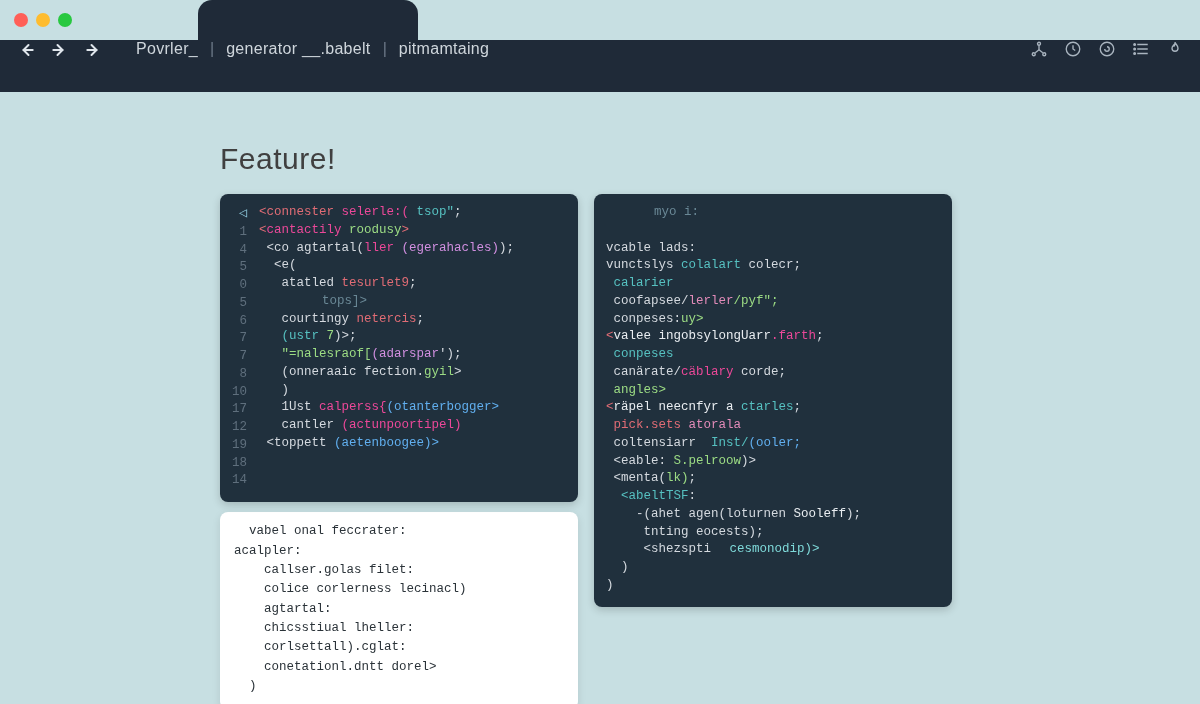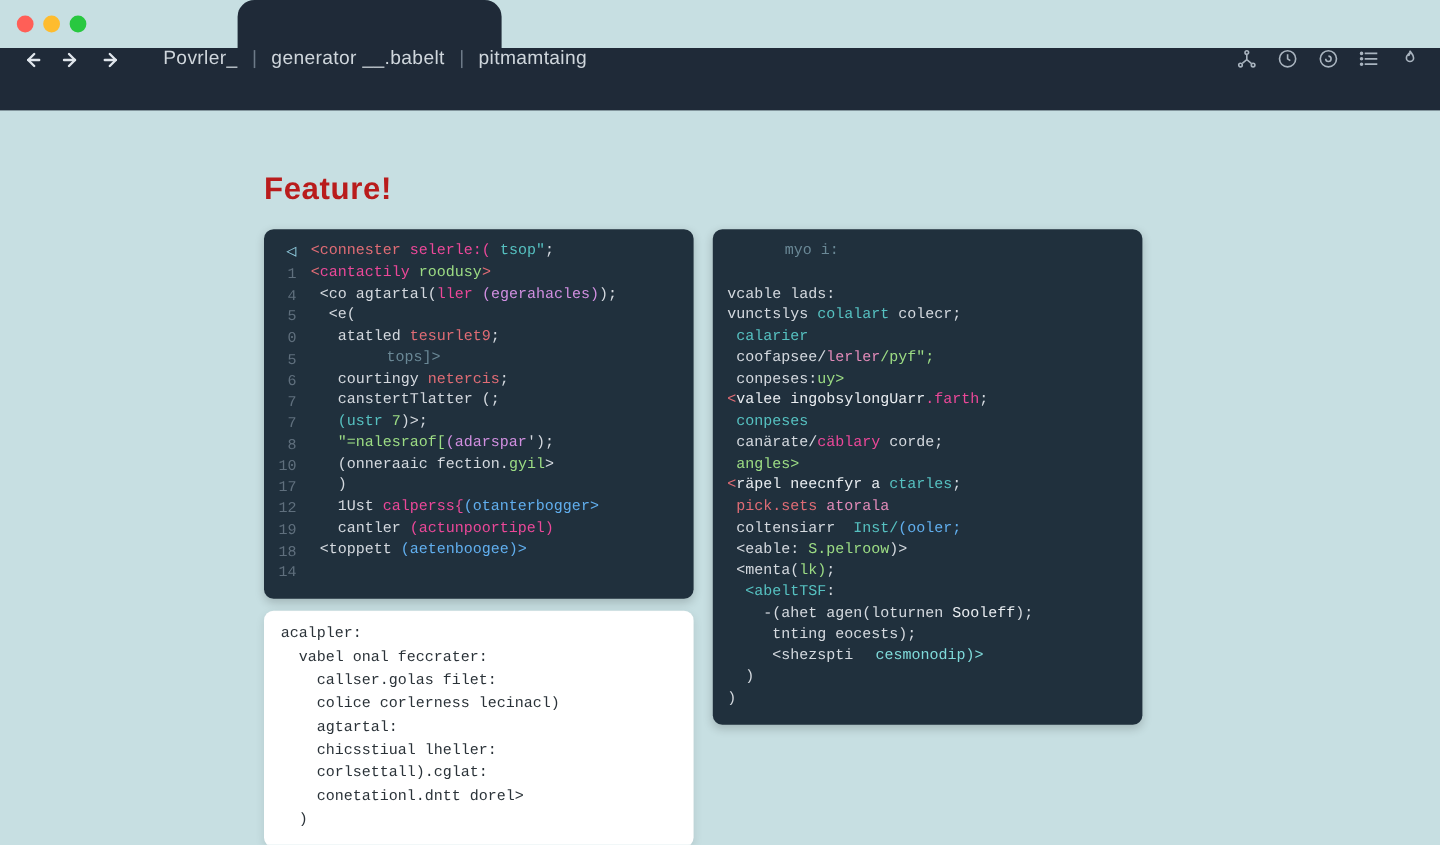--- a/index.html
+++ b/index.html
@@ -69,23 +69,23 @@
   .toolbar-right .ticon { width: 18px; height: 18px; cursor: pointer; }
 
   
   .content {
     padding: 50px 0 0 220px;
     display: flex;
     flex-direction: column;
     gap: 14px;
   }
   .page-title {
-    color: #b91c1c;
-    font-size: 26px;
-    font-weight: 700;
+    color: #404040;
+    font-size: 30px;
+    font-weight: 400;
     margin-bottom: 4px;
     letter-spacing: 0.5px;
   }
 
   .panels {
     display: flex;
     gap: 16px;
     align-items: flex-start;
   }
 
@@ -255,34 +255,33 @@
             <span class="ln">14</span>
           </div>
         <div class="codelines">
             <span class="line"><span class="tk-tag">&lt;</span><span class="tk-tag">connester</span><span class="tk-attr"> selerle:(</span><span class="tk-teal"> tsop"</span><span class="tk-plain">;</span></span>
             <span class="line"><span class="tk-tag">&lt;</span><span class="tk-attr">cantactily</span><span class="tk-str"> roodusy</span><span class="tk-tag">&gt;</span></span>
             <span class="line"><span class="tk-plain"> &lt;</span><span class="tk-plain">co agtartal(</span><span class="tk-attr">ller </span><span class="tk-key">(egerahacles)</span><span class="tk-plain">);</span></span>
             <span class="line"><span class="tk-plain">  &lt;e(</span></span>
             <span class="line"><span class="tk-plain">   atatled</span><span class="tk-tag"> tesurlet9</span><span class="tk-plain">;</span></span>
             <span class="line"><span class="tk-cmt">  tops]&gt;</span></span>
             <span class="line"><span class="tk-plain">   courtingy</span><span class="tk-tag"> netercis</span><span class="tk-plain">;</span></span>
-            <span class="line"><span class="tk-plain">   canstertTlatter</span><span class="tk-plain"> (;</span></span>
             <span class="line"><span class="tk-teal">   (ustr</span><span class="tk-str"> 7</span><span class="tk-plain">)&gt;;</span></span>
             <span class="line"><span class="tk-str">   "=nalesraof[</span><span class="tk-key">(adarspar</span><span class="tk-plain">');</span></span>
             <span class="line"><span class="tk-plain">   (onneraaic</span><span class="tk-plain"> fection.</span><span class="tk-str">gyil</span><span class="tk-plain">&gt;</span></span>
             <span class="line"><span class="tk-plain">   )</span></span>
             <span class="line"><span class="tk-plain">   1Ust</span><span class="tk-attr"> calperss{</span><span class="tk-fn">(otanterbogger&gt;</span></span>
             <span class="line"><span class="tk-plain">   cantler</span><span class="tk-attr"> (actunpoortipel)</span></span>
             <span class="line"><span class="tk-plain"> &lt;toppett</span><span class="tk-fn"> (aetenboogee)&gt;</span></span>
           </div>
       </div>
 
       <div class="code-light">
+          <div class="line">  vabel onal feccrater:</div>
           <div class="line">acalpler:</div>
-          <div class="line">  vabel onal feccrater:</div>
           <div class="line">    callser.golas filet:</div>
           <div class="line">    colice corlerness lecinacl)</div>
           <div class="line">    agtartal:</div>
           <div class="line">    chicsstiual lheller:</div>
           <div class="line">    corlsettall).cglat:</div>
           <div class="line">    conetationl.dntt dorel&gt;</div>
           <div class="line">  )</div>
         </div>
     </div>
 

